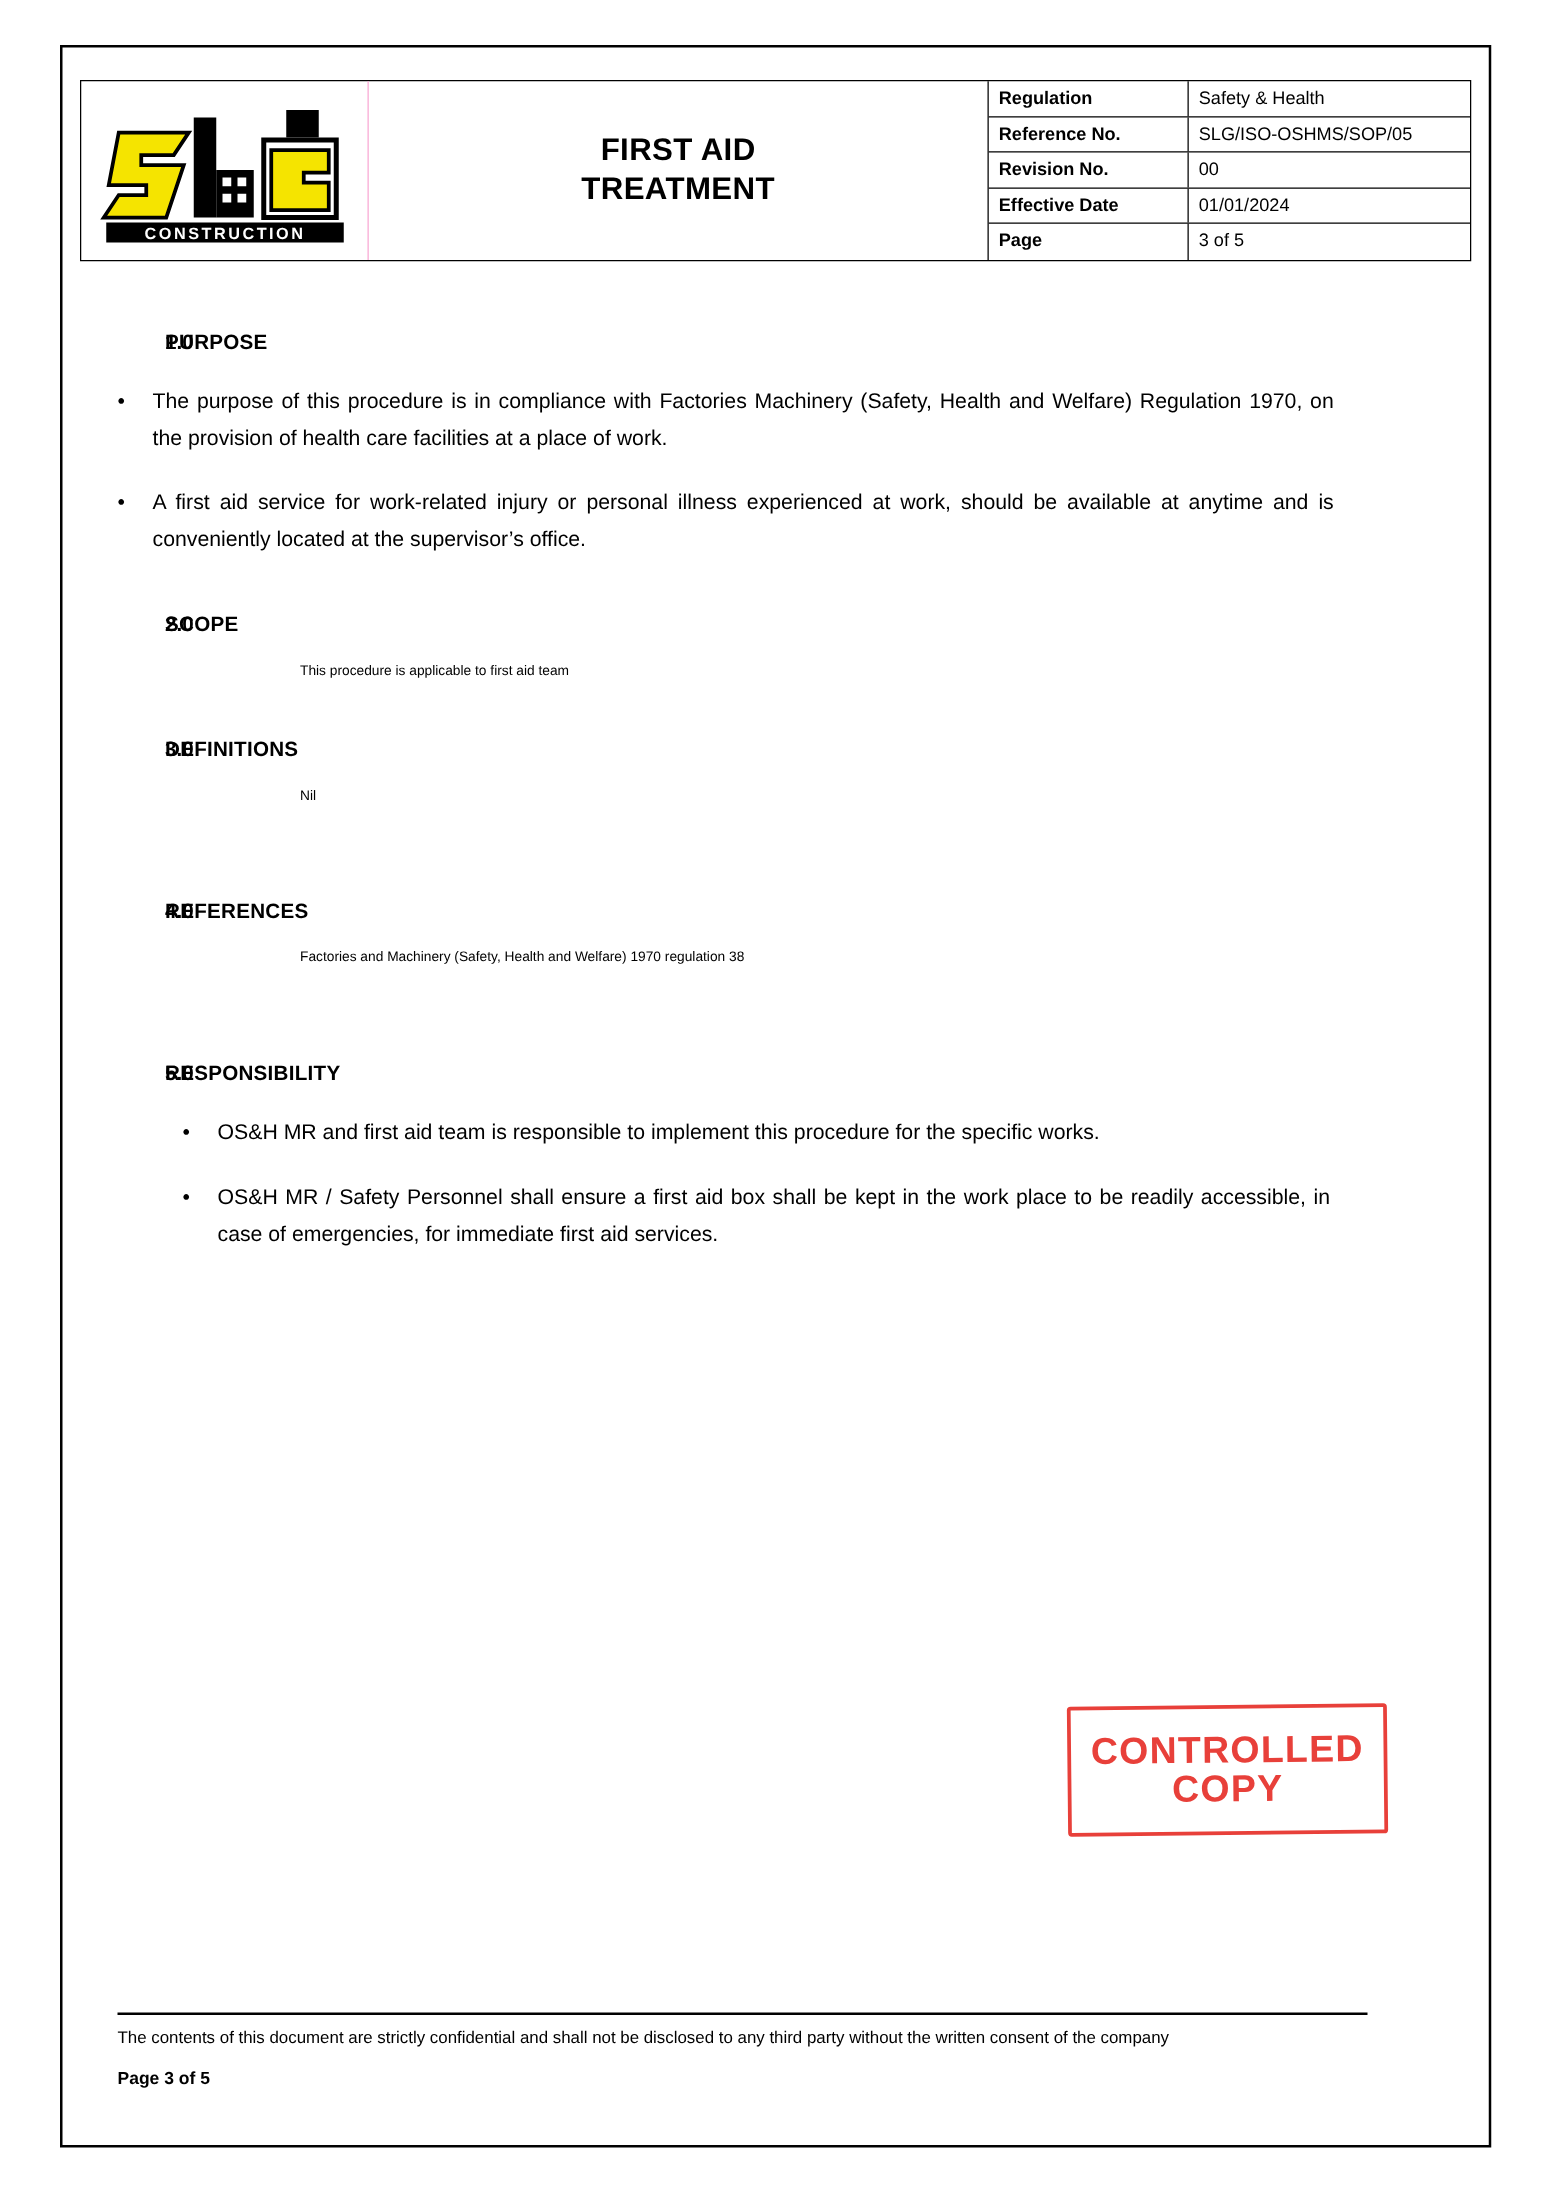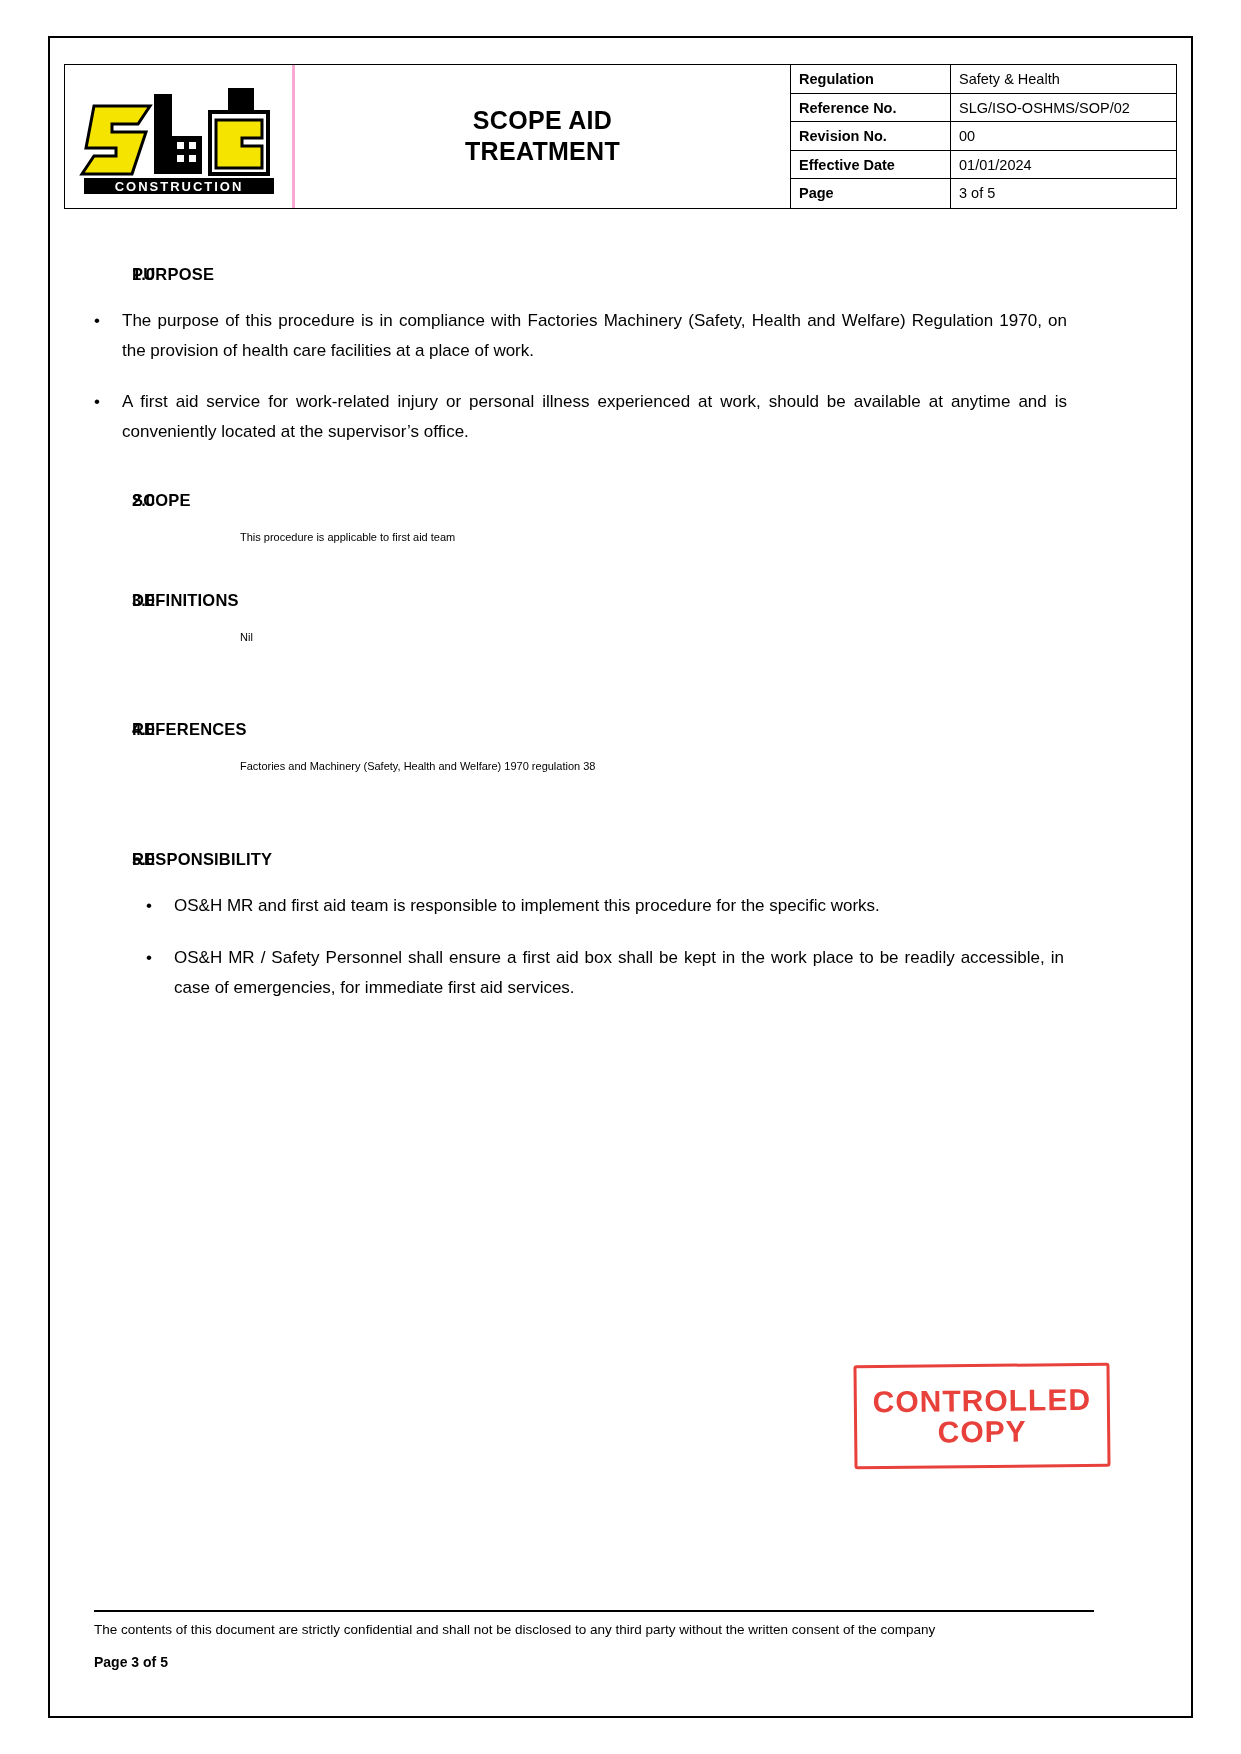--- a/index.html
+++ b/index.html
@@ -34,21 +34,21 @@
 
   
   .header {
     display: flex;
     width: 1113px;
     border: 1px solid #000;
     box-sizing: border-box;
   }
   .hdr-logo {
     width: 230px;
-    border-right: 3px solid #f9a8d4;
+    border-right: 1px solid #f9a8d4;
     box-sizing: border-box;
     display: flex;
     align-items: center;
     justify-content: center;
     padding: 6px 0;
   }
   .hdr-title {
     flex: 1;
     border-right: 1px solid #000;
     box-sizing: border-box;
@@ -237,33 +237,33 @@
             <path d="M152 12 L178 12 L178 34 L152 34 Z" fill="#000"></path>
 
             <rect x="8" y="102" width="190" height="16" fill="#000"></rect>
             <text x="103" y="115" fill="#fff" font-family="'Liberation Sans', sans-serif" font-size="13" font-weight="bold" letter-spacing="2" text-anchor="middle">CONSTRUCTION</text>
           </svg>
         </div>
       </div>
 
       <div class="hdr-title">
         <div>
-          <div>SCOPE AID</div>
+          <div>FIRST AID</div>
           <div>TREATMENT</div>
         </div>
       </div>
 
       <div class="hdr-meta">
         <div class="meta-row">
           <div class="meta-key">Regulation</div>
           <div class="meta-val">Safety &amp; Health</div>
         </div>
         <div class="meta-row">
           <div class="meta-key">Reference No.</div>
-          <div class="meta-val">SLG/ISO-OSHMS/SOP/02</div>
+          <div class="meta-val">SLG/ISO-OSHMS/SOP/05</div>
         </div>
         <div class="meta-row">
           <div class="meta-key">Revision No.</div>
           <div class="meta-val">00</div>
         </div>
         <div class="meta-row">
           <div class="meta-key">Effective Date</div>
           <div class="meta-val">01/01/2024</div>
         </div>
         <div class="meta-row">

